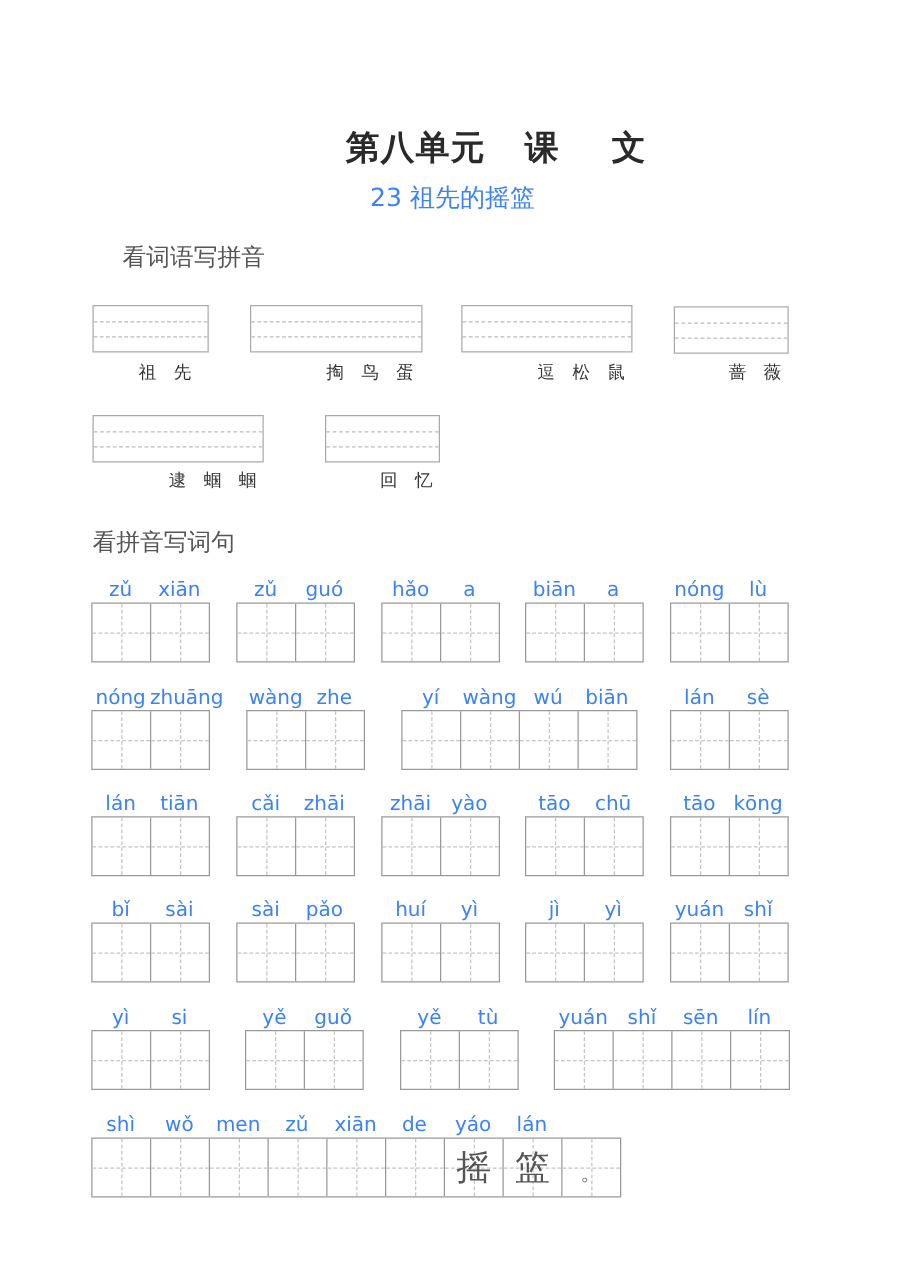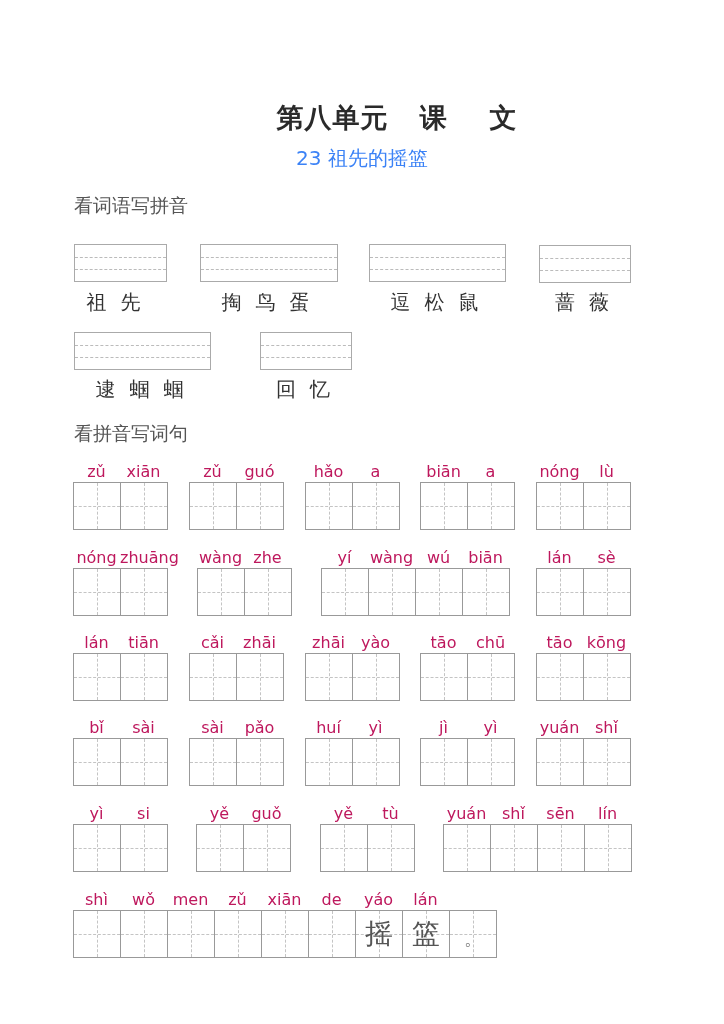--- a/index.html
+++ b/index.html
@@ -7,39 +7,39 @@
          font-family:"DejaVu Sans", sans-serif; color:#333; }
   .abs { position:absolute; }
   .title { left:0; width:724px; top:100px; text-align:center; font-size:27px; font-weight:bold; color:#2a2a2a; letter-spacing:1px; white-space:pre;padding-left:35px; }
   .subtitle { left:0; width:724px; top:145px; text-align:center; font-size:20px; color:#3b82f6; }
   .section { left:74px; font-size:19px; color:#555; }
   
   .pybox { border:1px solid #aaa; height:38px; box-sizing:border-box; }
   .pybox::before, .pybox::after { content:""; position:absolute; left:0; right:0; border-top:1px dashed #bbb; }
   .pybox::before { top:12px; }
   .pybox::after { top:24px; }
-  .hanzi { font-family:Liberation Sans, sans-serif; font-size:20px; color:#333; text-align:center; letter-spacing:14px; white-space:nowrap; }
+  .hanzi { font-family:Liberation Sans, sans-serif; font-size:14px; color:#333; text-align:right; letter-spacing:14px; white-space:nowrap; }
   
   .grid { display:flex; border:1px solid #999; box-sizing:border-box; height:48px; }
   .cell { width:46px; height:46px; position:relative; border-right:1px solid #999; box-sizing:content-box; font-family:"DejaVu Serif", serif; font-size:28px; color:#555; text-align:center; line-height:46px; }
   .cell:last-child { border-right:none; }
   .cell::before { content:""; position:absolute; left:50%; top:0; bottom:0; border-left:1px dashed #c4c4c4; }
   .cell::after { content:""; position:absolute; top:50%; left:0; right:0; border-top:1px dashed #c4c4c4; }
   .cell span { position:relative; z-index:1; }
-  .pyrow { display:flex; font-size:16px; color:#be185d; height:20px; }
+  .pyrow { display:flex; font-size:16px; color:#3b82f6; height:20px; }
   .pyrow span { width:47px; text-align:center; white-space:nowrap; }
   .period { font-size:18px; color:#777; line-height:56px; }
 </style>
 </head>
 <body>
 
 <div class="abs title">第八单元   课    文</div>
 <div class="abs subtitle">23  祖先的摇篮</div>
 
-<div class="abs section" style="top:193px;">看词语写拼音</div>
+<div class="abs section" style="top:193px;margin-left:24px;">看词语写拼音</div>
 
 <div class="abs pybox" style="left:74px;top:244px;width:93px;"></div>
 <div class="abs hanzi" style="left:74px;top:289px;width:93px;">祖先</div>
 
 <div class="abs pybox" style="left:200px;top:244px;width:138px;"></div>
 <div class="abs hanzi" style="left:200px;top:289px;width:145px;">掏鸟蛋</div>
 
 <div class="abs pybox" style="left:369px;top:244px;width:137px;"></div>
 <div class="abs hanzi" style="left:369px;top:289px;width:145px;">逗松鼠</div>
 

